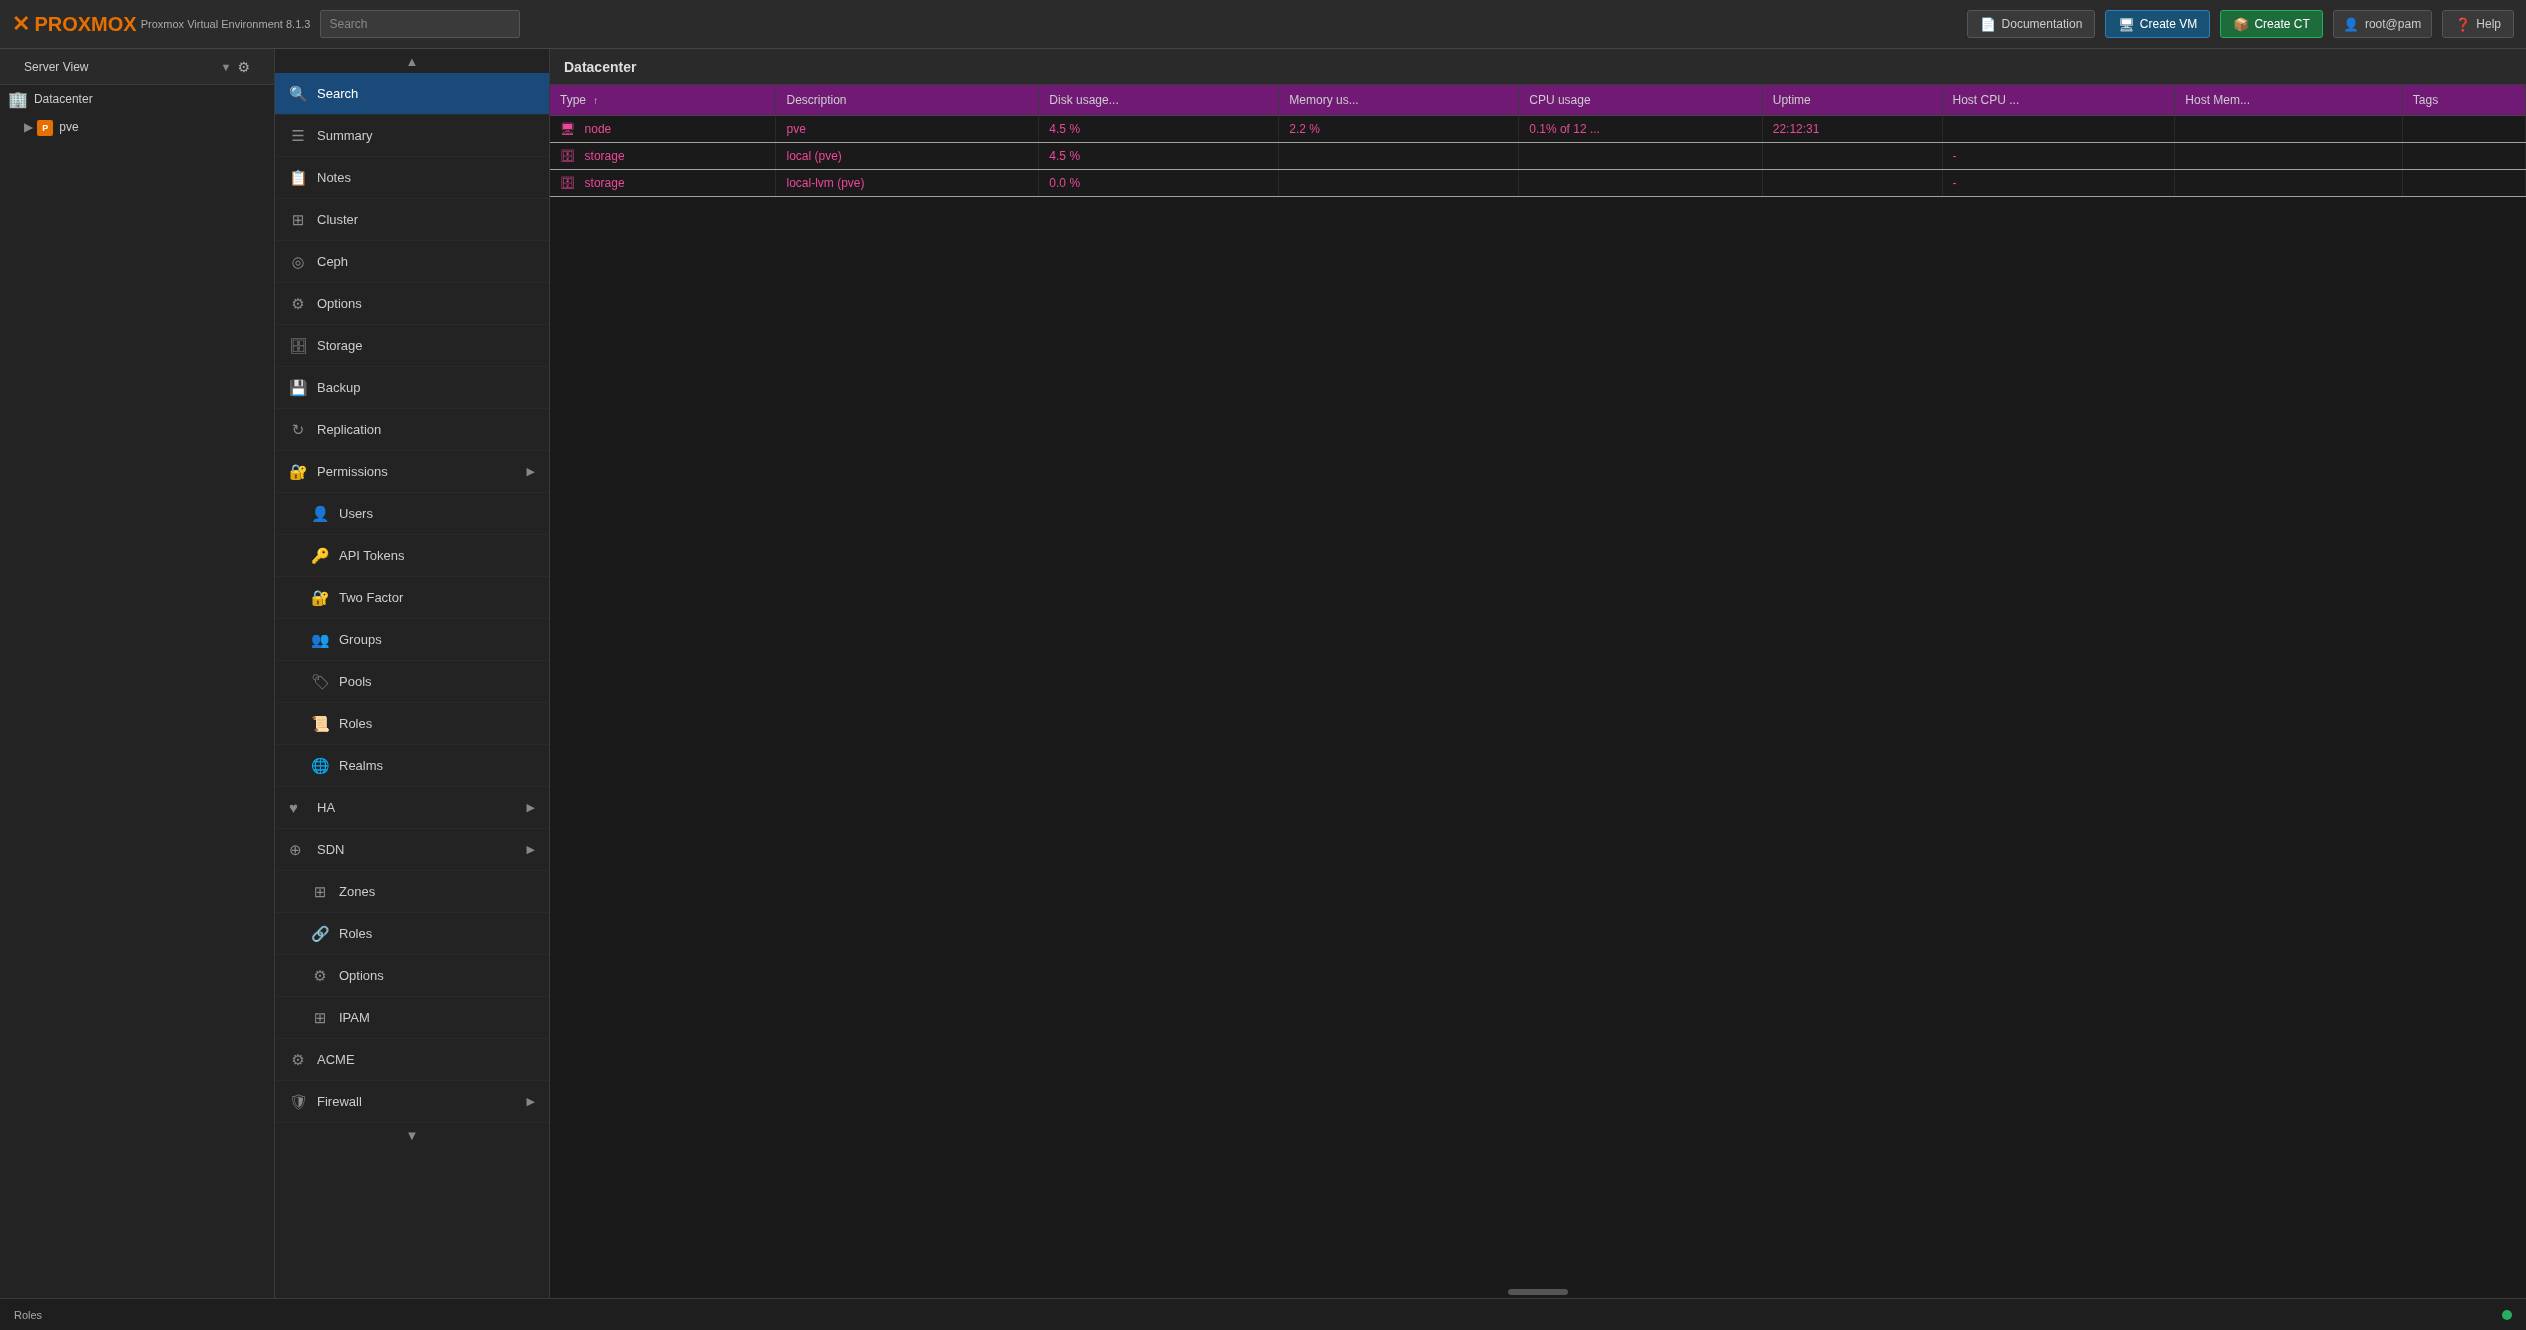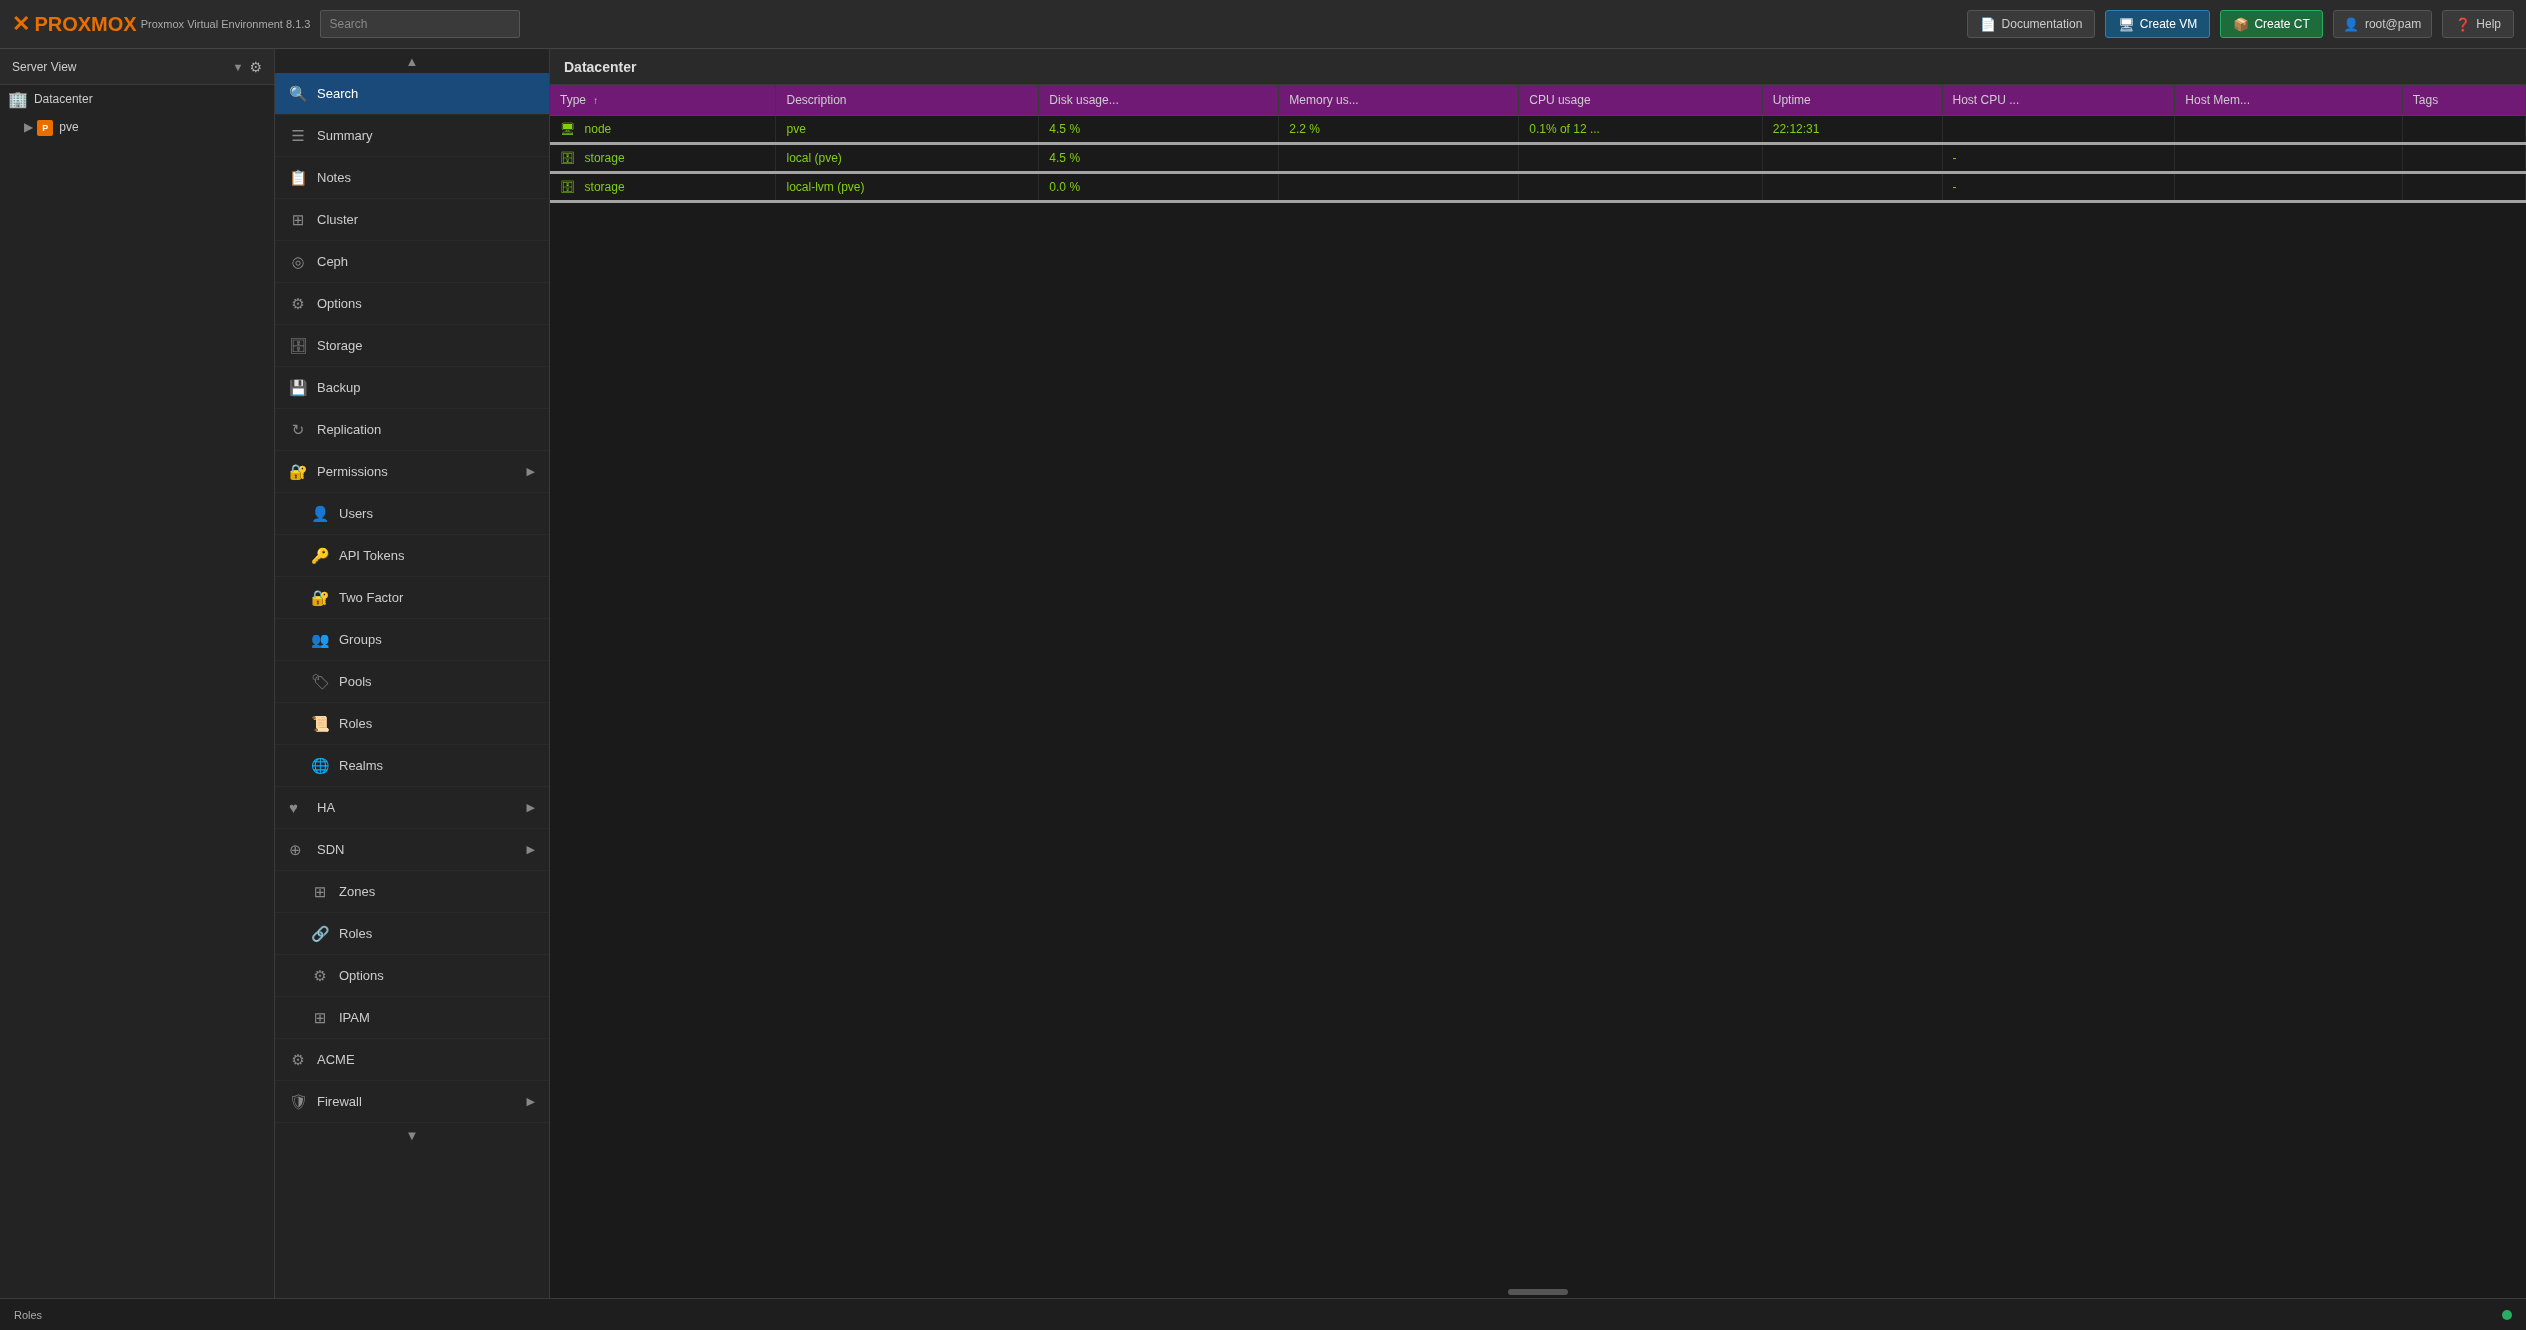--- a/index.html
+++ b/index.html
@@ -93,21 +93,21 @@
       background: #232323;
       border-right: 1px solid #3a3a3a;
       display: flex;
       flex-direction: column;
       flex-shrink: 0;
     }
     .server-view-bar {
       display: flex;
       align-items: center;
       height: 36px;
-      padding: 0 12px;
+      padding: 0 24px;
       background: #2a2a2a;
       border-bottom: 1px solid #3a3a3a;
       gap: 6px;
     }
     .server-view-label {
       flex: 1;
       font-size: 12px;
       color: #ccc;
     }
     .gear-icon-btn {
@@ -217,23 +217,23 @@
       text-align: left;
       padding: 8px 10px;
       border-bottom: 1px solid #444;
       border-right: 1px solid #3a3a3a;
       font-weight: normal;
       cursor: pointer;
       white-space: nowrap;
     }
     .data-table td {
       padding: 6px 10px;
-      border-bottom: 3px solid #a3a3a3;
+      border-bottom: 1px solid #a3a3a3;
       border-right: 1px solid #2a2a2a;
-      color: #84cc16;
+      color: #ec4899;
       white-space: nowrap;
     }
     .type-icon { margin-right: 6px; }
     .sort-arrow { margin-left: 4px; font-size: 10px; }
     .content-search-label { color: #aaa; font-size: 12px; }
     .content-search-input {
       height: 24px;
       width: 200px;
       background: #3a3a3a;
       border: 1px solid #555;

